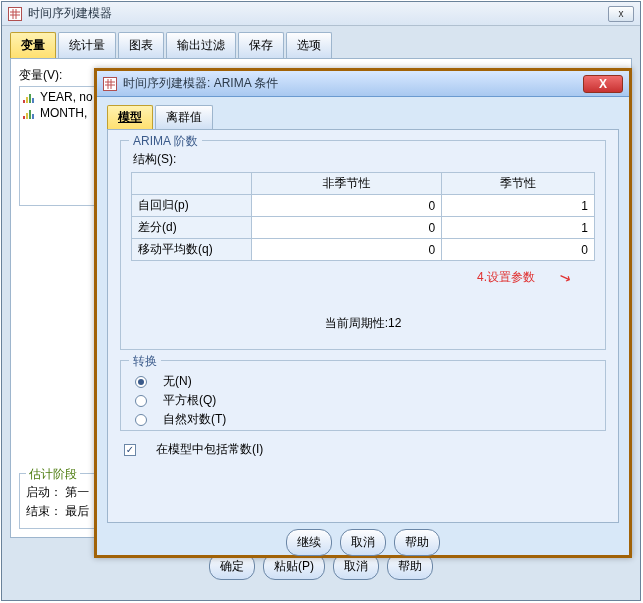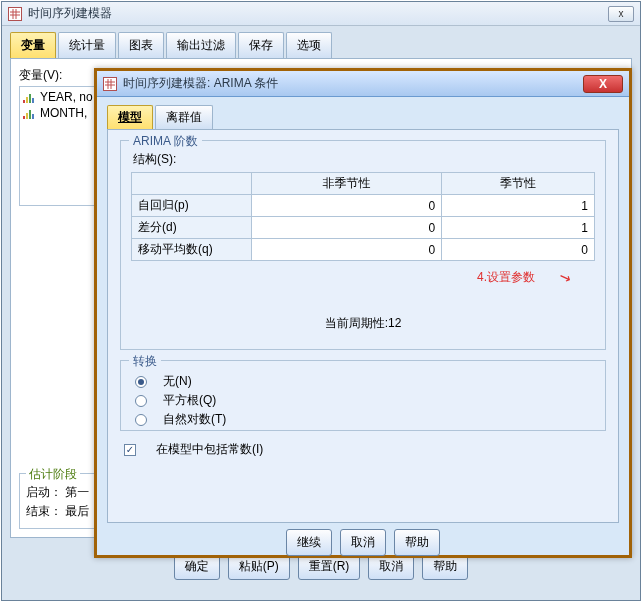--- a/index.html
+++ b/index.html
@@ -16,21 +16,21 @@
   .tab { padding:4px 10px; border:1px solid #9db5cd; border-bottom:none; background:linear-gradient(#fdfdfe,#d0e0f4); margin-right:2px; border-radius:2px 2px 0 0; cursor:default;}
   .tab.active { background:linear-gradient(#fff2b0,#ffe070); border-color:#c0a030; font-weight:bold;}
   .panel { border:1px solid #9db5cd; background:#fff; padding:8px; height:480px; position:relative;}
   .listbox { border:1px solid #b0c4d8; background:#fff; width:80px; height:120px; padding:2px; }
   .litem { display:flex; align-items:center; gap:4px; padding:1px 0; white-space:nowrap; overflow:hidden;}
   .glyph { width:14px; height:11px; display:inline-flex;}
   .estgroup { position:absolute; left:8px; bottom:8px; width:78px; border:1px solid #b0c4d8; padding:8px 6px 6px 6px;}
   .estgroup .legend { position:absolute; top:-8px; left:6px; background:#fff; padding:0 3px; color:#4d7c0f;}
   .estline { margin:2px 0; white-space:nowrap; overflow:hidden;}
   .bottombar { height:40px; display:flex; align-items:flex-end; justify-content:center; gap:8px; }
-  .btn { padding:4px 10px; border:1px solid #6a86a6; border-radius:3px; background:linear-gradient(#fdfdfe,#cfe0f6); cursor:default;}
+  .btn { padding:4px 10px; border:1px solid #6a86a6; border-radius:12px; background:linear-gradient(#fdfdfe,#cfe0f6); cursor:default;}
   
   .dialog { position:absolute; top:68px; left:94px; width:538px; height:490px; border:3px solid #a16207; background:#d8e8f8; box-shadow:0 0 6px rgba(0,0,0,.3);}
   .titlebar-inner { height:26px; background:linear-gradient(#d8e8ff,#a8c8f0); display:flex; align-items:center; padding:0 6px; border-bottom:1px solid #6a9ad0;}
   .closebtn { width:40px; height:18px; background:linear-gradient(#ef6d6d,#c83232); border:1px solid #903020; border-radius:3px; display:flex; align-items:center; justify-content:center; color:#fff; font-weight:bold;}
   .dlgbody { padding:8px 10px 2px 10px; }
   .tabstrip2 { display:flex; margin-bottom:0;}
   .tab2 { padding:3px 10px; border:1px solid #9db5cd; border-bottom:none; background:linear-gradient(#fdfdfe,#d0e0f4); margin-right:2px; border-radius:2px 2px 0 0;}
   .tab2.active { background:linear-gradient(#fff2b0,#ffe070); border-color:#c0a030; font-weight:bold; text-decoration:underline;}
   .dlgpanel { border:1px solid #9db5cd; background:#e8f0fb; height:394px; padding:10px 12px;}
   .group { border:1px solid #b0c4d8; padding:10px 10px 0 10px; margin-bottom:10px; position:relative;}
@@ -108,21 +108,20 @@
       <div class="estgroup">
         <span class="legend">估计阶段</span>
         <div class="estline">启动：  第一</div>
         <div class="estline">结束：  最后</div>
       </div>
     </div>
   </div>
   <div class="bottombar">
     <div class="btn">确定</div>
     <div class="btn">粘贴(P)</div>
-    <div class="btn">重置(R)</div>
     <div class="btn">取消</div>
     <div class="btn">帮助</div>
   </div>
 </div>
 
 <div class="dialog">
   <div class="titlebar-inner">
     <span class="tb-icon">
       <svg width="10" height="10">
           <rect x="0" y="0" width="10" height="10" fill="#fff"></rect>

